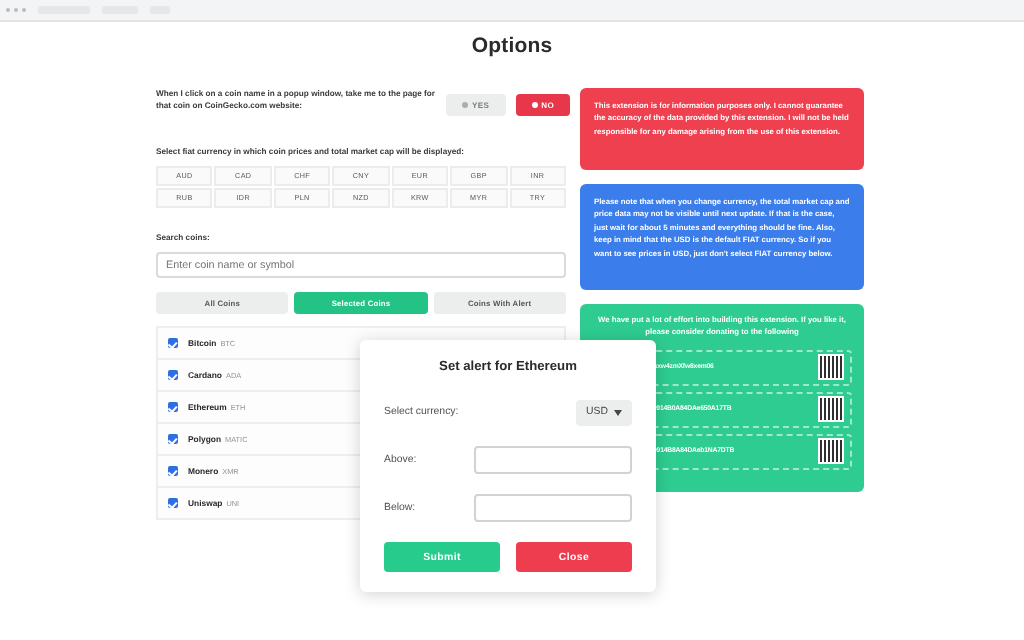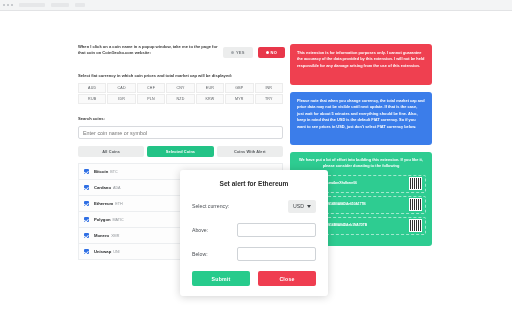--- a/index.html
+++ b/index.html
@@ -312,20 +312,21 @@
 
   <div class="chrome">
     <span class="chrome-dot"></span>
     <span class="chrome-dot"></span>
     <span class="chrome-dot"></span>
     <span class="chrome-tab"></span>
     <span class="chrome-tab t2"></span>
     <span class="chrome-tab t3"></span>
   </div>
 
+  <div class="page-title">Options</div>
 
   <div class="left-col">
 
     <div class="q-text">When I click on a coin name in a popup window, take me to the page for that coin on CoinGecko.com website:</div>
 
     <div class="yesno-row">
       <div class="radio-btn off">
         <span class="radio-dot"></span>
         <span>YES</span>
       </div>

